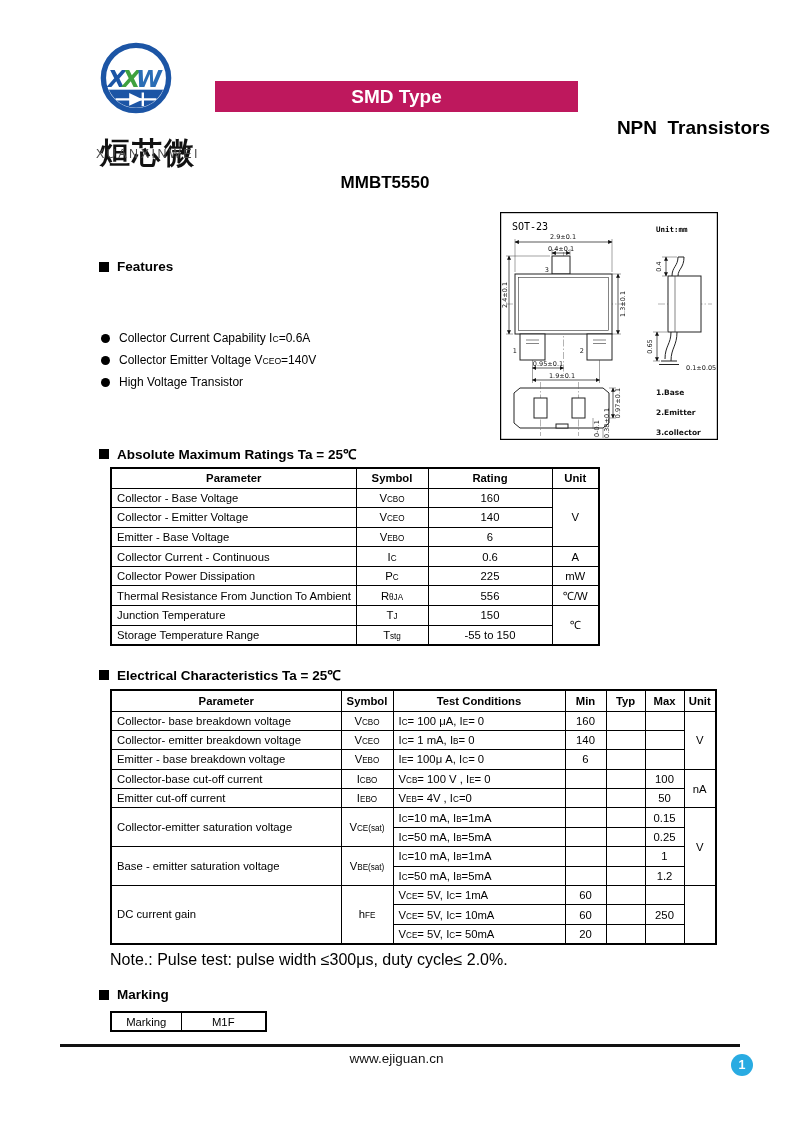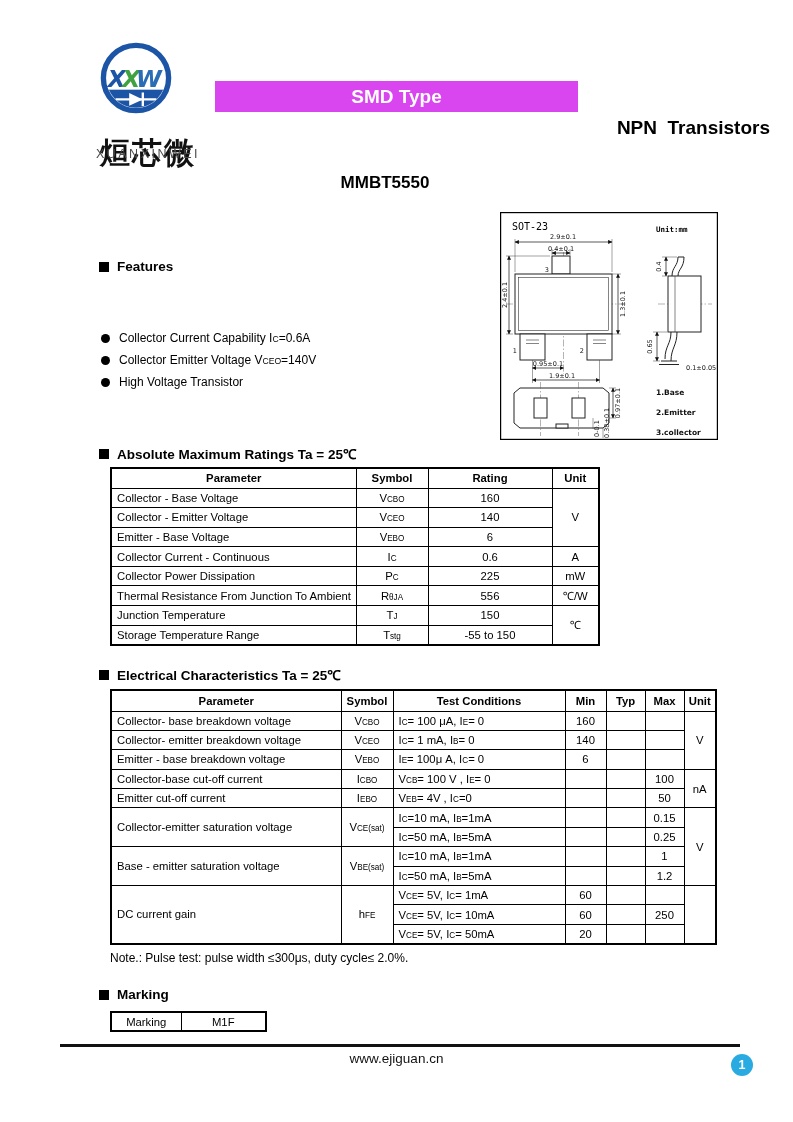--- a/index.html
+++ b/index.html
@@ -8,21 +8,21 @@
 
   
   #logomark{position:absolute;left:99px;top:41px;width:74px;height:74px;}
   #logo-cn{position:absolute;left:84px;top:109px;width:128px;text-align:center;
            font-size:30px;font-weight:bold;letter-spacing:2px;color:#111;margin-top:24px;}
   #logo-en{position:absolute;left:78px;top:147px;width:140px;text-align:center;
            font-size:12.5px;letter-spacing:2.5px;color:#4a4a4a;}
 
   
   #bar{position:absolute;left:215px;top:81px;width:508px;height:31px;display:flex;}
-  #bar-left{width:363px;height:100%;background:#d946ef;display:flex;align-items:center;justify-content:center;}
+  #bar-left{width:363px;height:100%;background:#be185d;display:flex;align-items:center;justify-content:center;}
   #bar-right{width:145px;height:100%;background:#ec268d;display:flex;align-items:center;justify-content:center;}
   #bar span{color:#fff;font-size:19px;font-weight:bold;}
 
   
   #title1{position:absolute;left:0;top:117px;width:770px;text-align:right;
           font-size:19px;font-weight:bold;white-space:pre;}
   #title2{position:absolute;left:0;top:173px;width:770px;text-align:center;
           font-size:17px;font-weight:bold;}
 
   
@@ -50,21 +50,21 @@
   .dtable th,.dtable td{border:1px solid #000;font-size:11.3px;overflow:hidden;
                         white-space:nowrap;vertical-align:middle;}
   .dtable th{font-weight:bold;text-align:center;}
   .dtable td.l{text-align:left;padding:0 2px 0 5px;}
   .dtable td.c{text-align:center;padding:0 1px;}
   .amr thead tr{height:20px;} .amr tbody tr{height:19.6px;}
   .ec  thead tr{height:21px;} .ec  tbody tr{height:19.4px;}
   .marking tr{height:19px;}
   .sc{font-size:0.72em;}
 
-  #note{position:absolute;left:110px;top:951px;font-size:12px;}
+  #note{position:absolute;left:110px;top:951px;font-size:16px;}
 
   
   #footline{position:absolute;left:60px;top:1044px;width:680px;height:3px;background:#111;}
   #url{position:absolute;left:0;top:1051px;width:793px;text-align:center;font-size:13.5px;color:#111;}
   #pagenum{position:absolute;left:731px;top:1054px;width:22px;height:22px;border-radius:50%;
            background:#29abe2;color:#fff;font-size:12.5px;font-weight:bold;
            text-align:center;line-height:22px;}
 </style>
 </head>
 <body>

